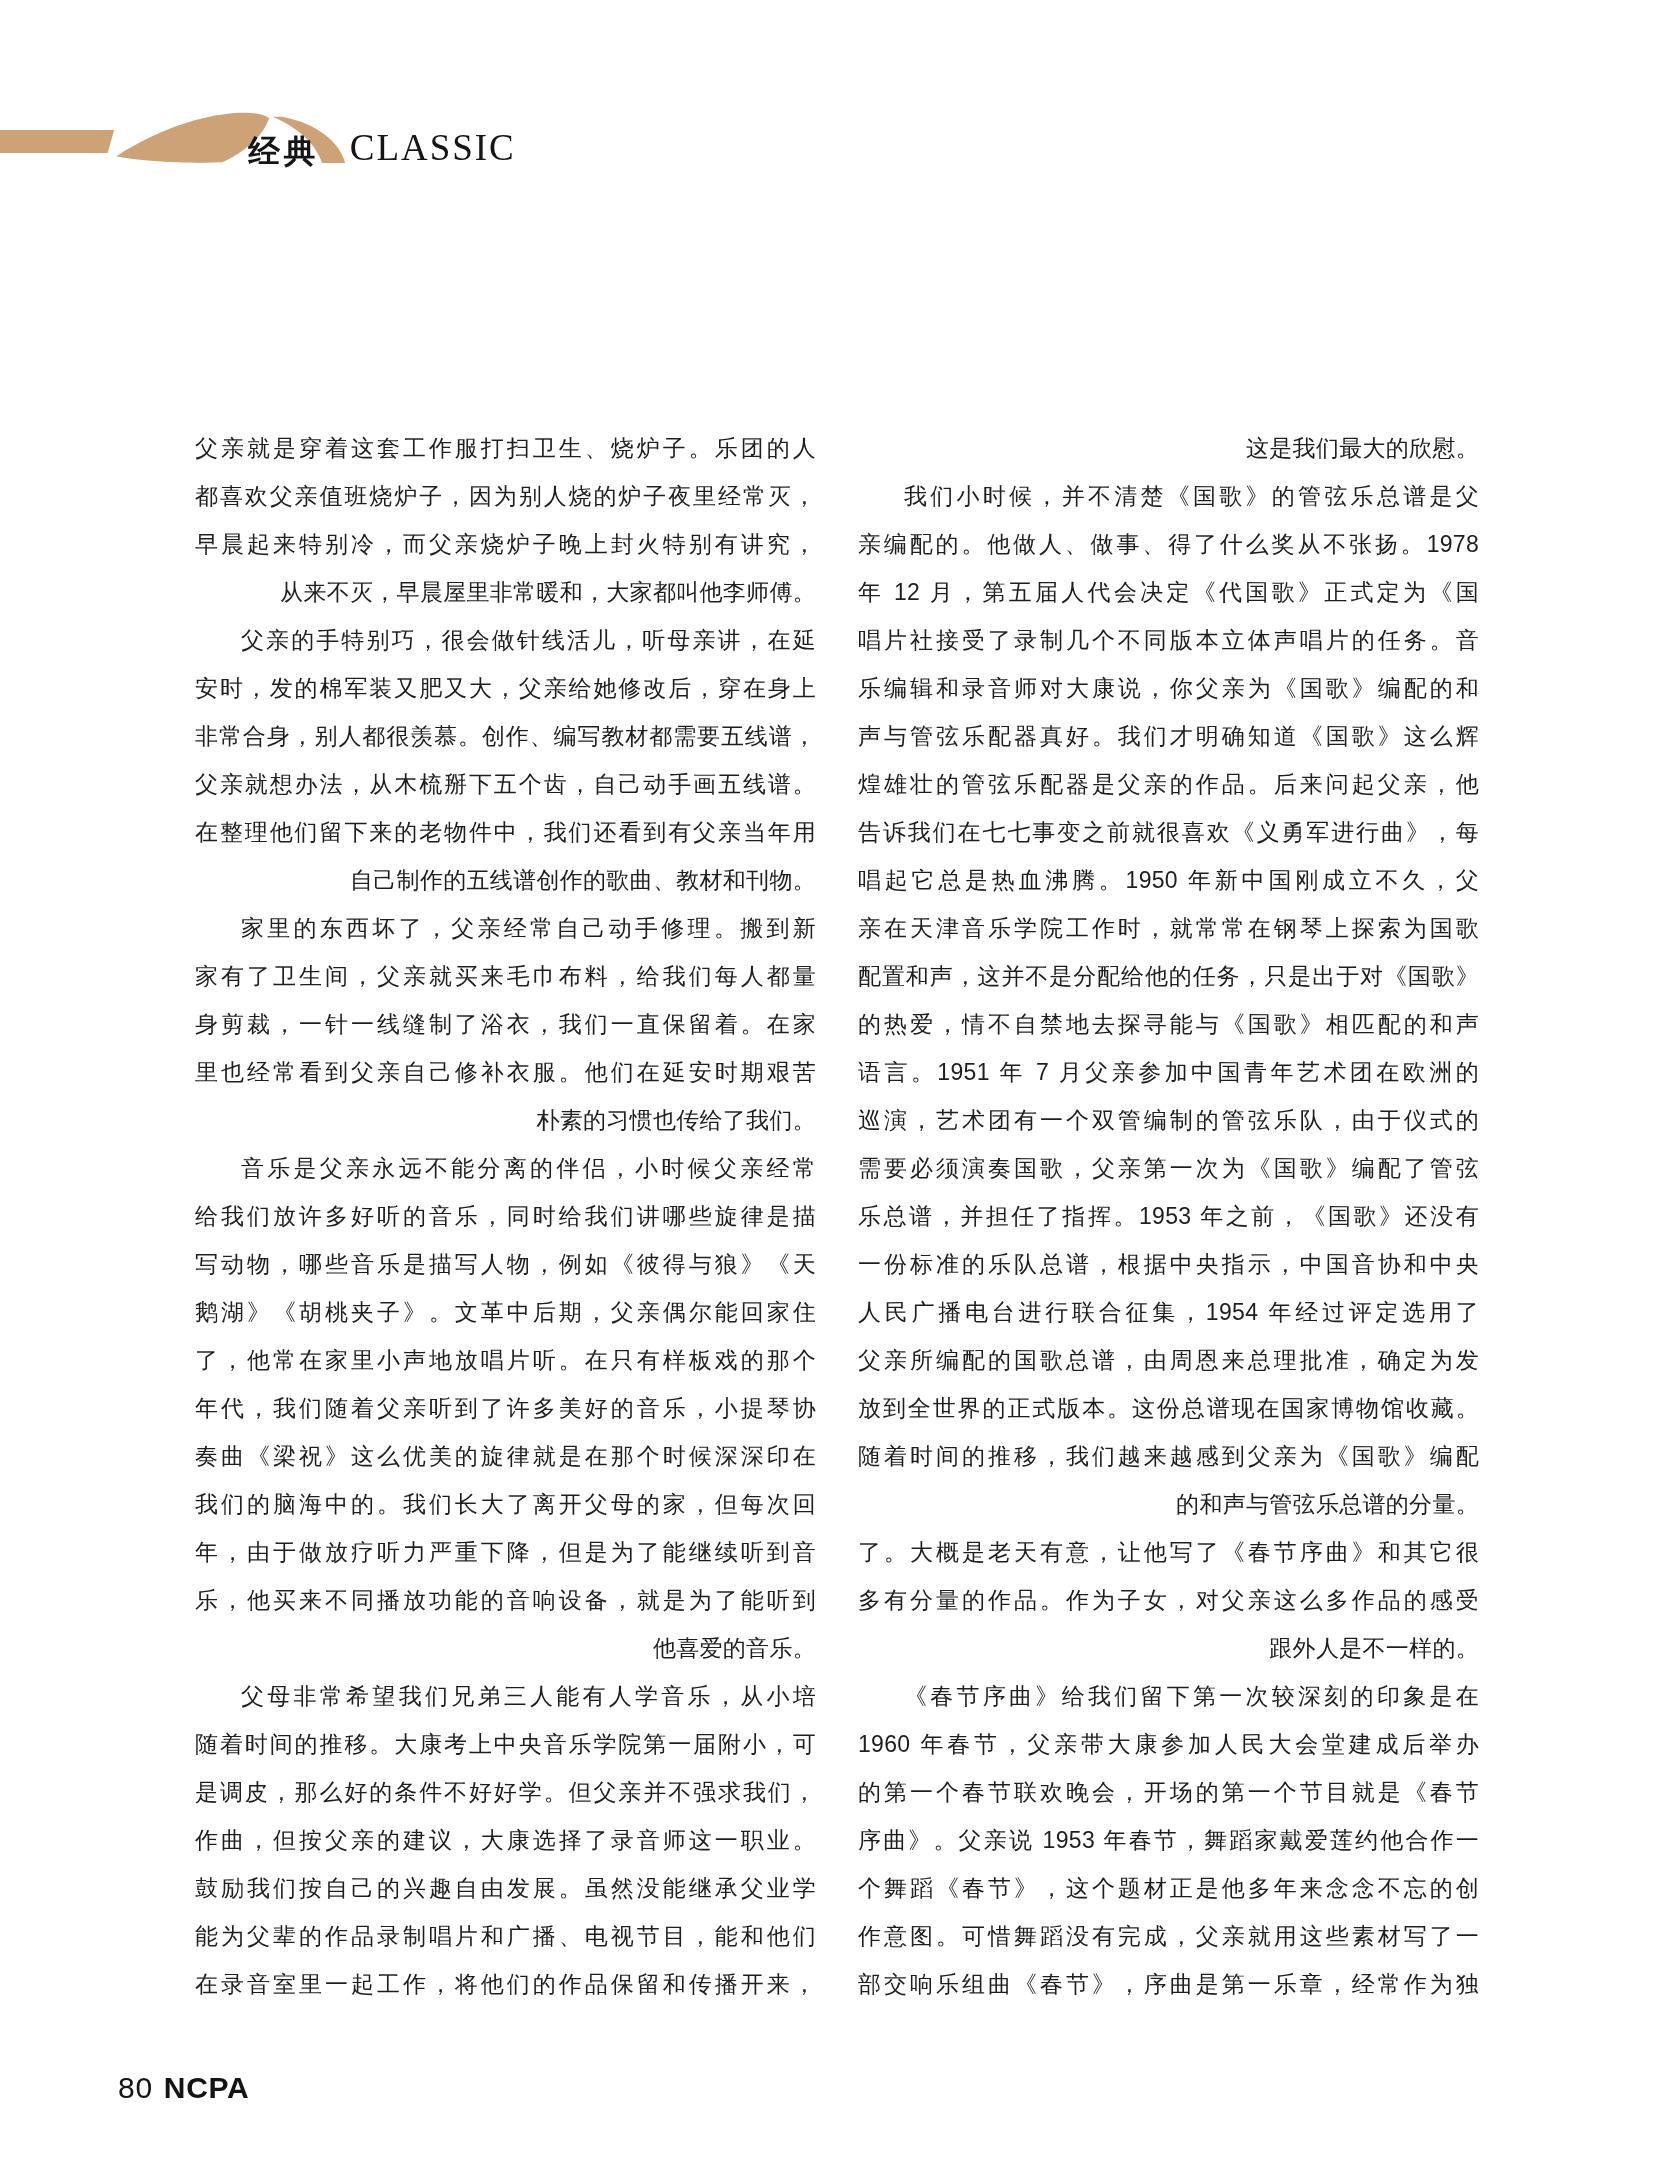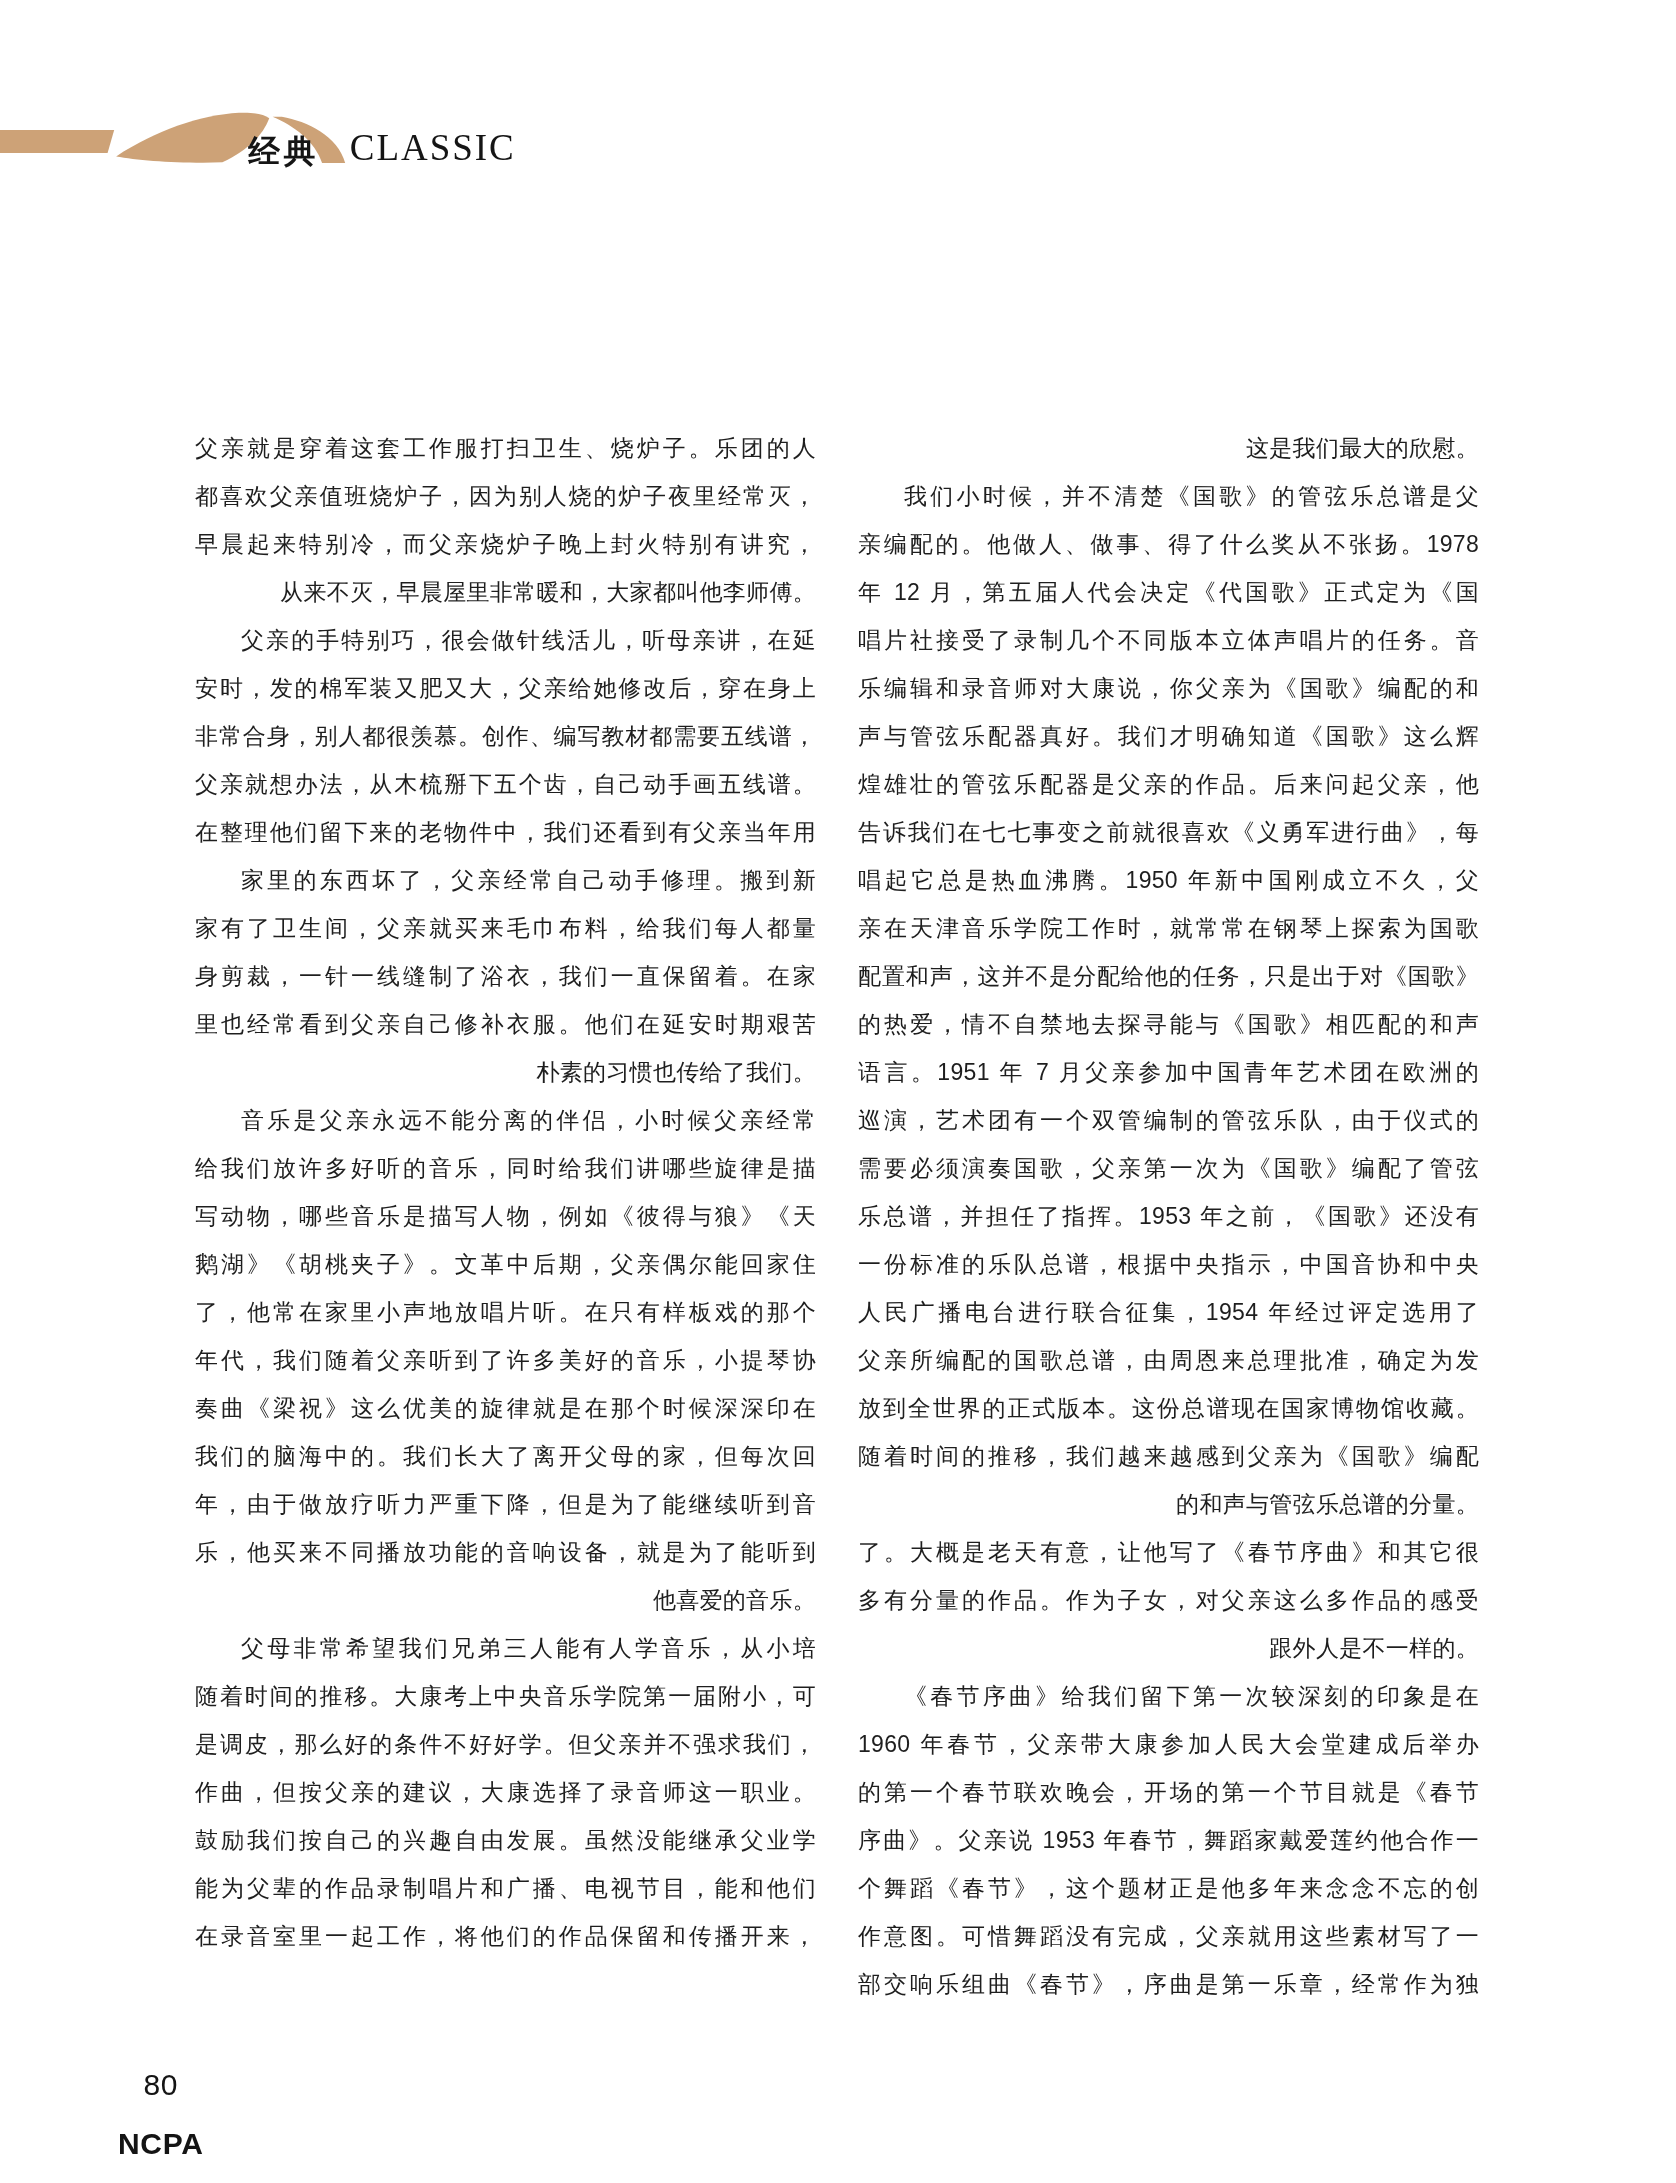--- a/index.html
+++ b/index.html
@@ -18,21 +18,21 @@
   .line{
     height:48px;line-height:48px;font-size:23px;
     overflow:hidden;white-space:normal;
     letter-spacing:0.3px;
   }
   .line.fill{text-align:justify;text-align-last:justify;text-justify:inter-character;}
   .line.end{text-align:right;}
   .line.indent{text-indent:2em;}
   .footer{
     position:absolute;left:118px;top:2068px;height:40px;
-    font-size:30px;color:#141414;display:flex;align-items:center;gap:25px;flex-direction:column;
+    font-size:30px;color:#141414;display:flex;align-items:center;gap:11px;
   }
   .footer .page-num{font-weight:400;letter-spacing:0.7px;}
   .footer .brand{font-weight:700;letter-spacing:0.7px;}
 </style>
 </head>
 <body>
 
 <svg class="header-art" viewBox="0 0 800 300" width="528" height="198" aria-hidden="true">
 
   <path d="M0,197 L173,197 L163,232 L0,232 Z" fill="#cda277"></path>
@@ -56,20 +56,21 @@
 <div class="column column-left">
     <div class="line fill">父亲就是穿着这套工作服打扫卫生、烧炉子。乐团的人</div>
     <div class="line fill">都喜欢父亲值班烧炉子，因为别人烧的炉子夜里经常灭，</div>
     <div class="line fill">早晨起来特别冷，而父亲烧炉子晚上封火特别有讲究，</div>
     <div class="line end">从来不灭，早晨屋里非常暖和，大家都叫他李师傅。</div>
     <div class="line fill indent">父亲的手特别巧，很会做针线活儿，听母亲讲，在延</div>
     <div class="line fill">安时，发的棉军装又肥又大，父亲给她修改后，穿在身上</div>
     <div class="line fill">非常合身，别人都很羡慕。创作、编写教材都需要五线谱，</div>
     <div class="line fill">父亲就想办法，从木梳掰下五个齿，自己动手画五线谱。</div>
     <div class="line fill">在整理他们留下来的老物件中，我们还看到有父亲当年用</div>
+    <div class="line end">自己制作的五线谱创作的歌曲、教材和刊物。</div>
     <div class="line fill indent">家里的东西坏了，父亲经常自己动手修理。搬到新</div>
     <div class="line fill">家有了卫生间，父亲就买来毛巾布料，给我们每人都量</div>
     <div class="line fill">身剪裁，一针一线缝制了浴衣，我们一直保留着。在家</div>
     <div class="line fill">里也经常看到父亲自己修补衣服。他们在延安时期艰苦</div>
     <div class="line end">朴素的习惯也传给了我们。</div>
     <div class="line fill indent">音乐是父亲永远不能分离的伴侣，小时候父亲经常</div>
     <div class="line fill">给我们放许多好听的音乐，同时给我们讲哪些旋律是描</div>
     <div class="line fill">写动物，哪些音乐是描写人物，例如《彼得与狼》《天</div>
     <div class="line fill">鹅湖》《胡桃夹子》。文革中后期，父亲偶尔能回家住</div>
     <div class="line fill">了，他常在家里小声地放唱片听。在只有样板戏的那个</div>

